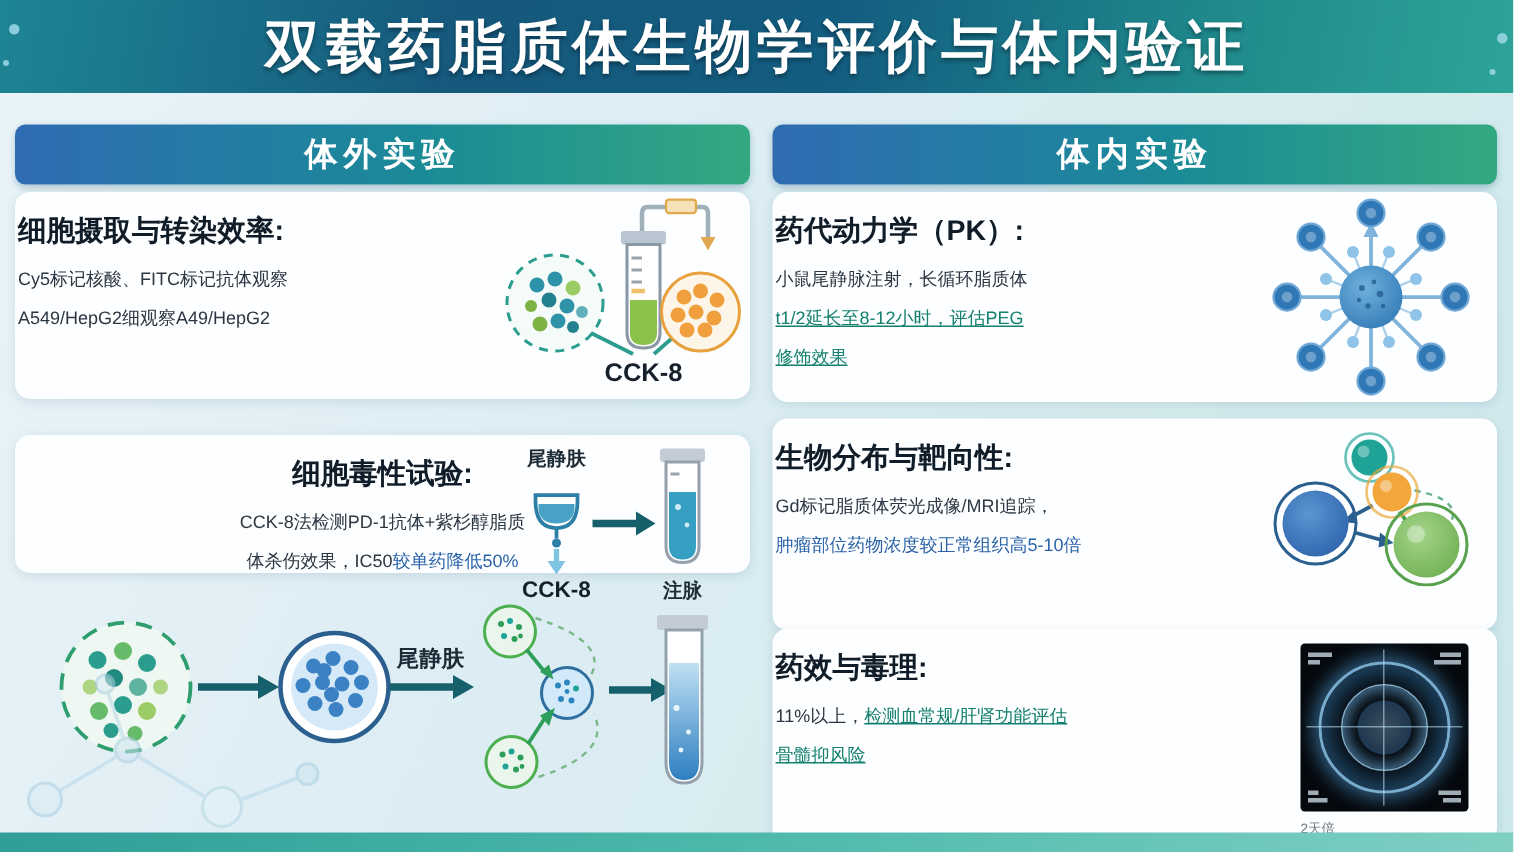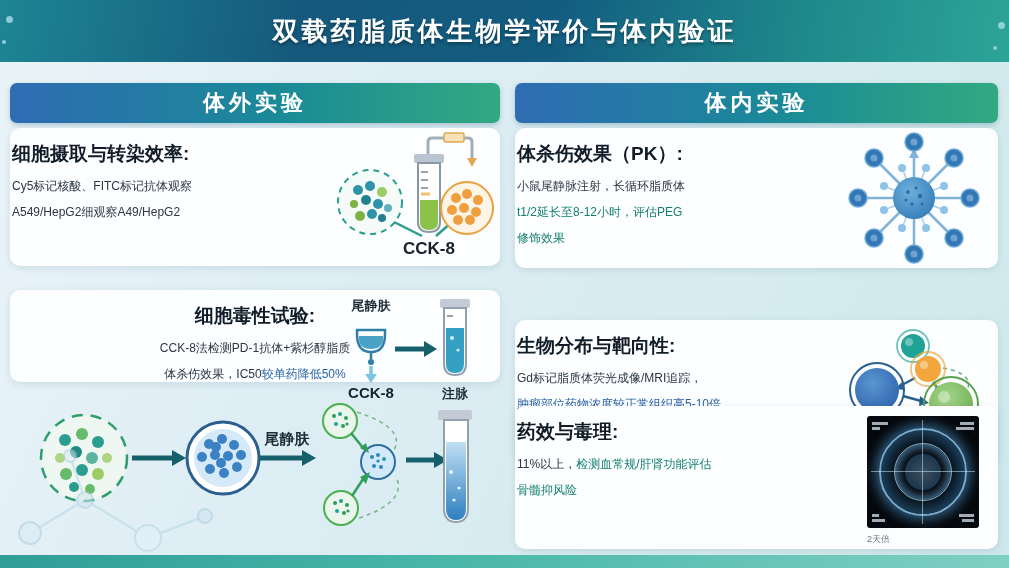--- a/index.html
+++ b/index.html
@@ -4,46 +4,46 @@
 <style>
   * { margin:0; padding:0; box-sizing:border-box; }
   body { font-family:"Liberation Sans","DejaVu Sans",sans-serif; }
   .page { position:relative; width:1009px; height:568px; overflow:hidden;
           background:linear-gradient(115deg,#eaf4f8 0%,#ddedf4 40%,#d6ecee 70%,#cde8ec 100%); }
 
   
   .top-banner { position:absolute; left:0; top:0; width:1009px; height:62px;
     background:linear-gradient(100deg,#1e8594 0%,#15597c 30%,#135d80 55%,#1f8a8c 80%,#2da497 100%);
     display:flex; align-items:center; justify-content:center; }
-  .top-banner h1 { color:#ffffff; font-size:26px; font-weight:bold; letter-spacing:3px;
+  .top-banner h1 { color:#ffffff; font-size:38px; font-weight:bold; letter-spacing:3px;
     text-shadow:0 2px 3px rgba(0,20,30,.45); }
   .dot { position:absolute; border-radius:50%; background:#9fd8e8; opacity:.85; }
 
   
   .col-header { position:absolute; height:40px; border-radius:7px;
     background:linear-gradient(90deg,#2f6cb3 0%,#1a8a97 55%,#33a981 100%);
     color:#fff; font-size:22px; font-weight:bold; letter-spacing:4px;
     display:flex; align-items:center; justify-content:center;
     box-shadow:0 2px 5px rgba(30,90,120,.28); }
   .hdr-left { left:10px; top:83px; width:490px; }
   .hdr-right { left:515px; top:83px; width:483px; }
 
   
   .card { position:absolute; background:#fdfeff; border-radius:10px;
     box-shadow:0 2px 7px rgba(40,80,110,.13); padding:13px 2px; }
   .card-title { font-size:19px; font-weight:bold; color:#101d29; margin-bottom:6px; white-space:nowrap; }
   .line { font-size:12px; line-height:26px; color:#2b3743; white-space:nowrap; }
-  .teal { color:#15806f; }
+  .teal { color:#15806f;text-decoration:underline; }
   .blue { color:#2a62a8; }
 
   .card-uptake   { left:10px;  top:128px; width:490px; height:138px; }
   .card-cytotox  { left:10px;  top:290px; width:490px; height:92px;text-align:center; }
   .card-pk       { left:515px; top:128px; width:483px; height:140px; }
-  .card-biodist  { left:515px; top:279px; width:483px; height:141px;margin-top:41px; }
-  .card-efficacy { left:515px; top:406px; width:483px; height:143px; }
+  .card-biodist  { left:515px; top:279px; width:483px; height:141px; }
+  .card-efficacy { left:515px; top:419px; width:483px; height:143px; }
 
   .illus-uptake  { position:absolute; left:326px; top:2px;  width:160px; height:132px; }
   .illus-cytotox { position:absolute; left:330px; top:3px;  width:160px; height:112px; }
   .illus-network { position:absolute; left:326px; top:0px;  width:152px; height:140px; }
   .illus-circles { position:absolute; left:330px; top:8px;  width:148px; height:104px; }
 
   .process-strip { position:absolute; left:10px; top:400px; width:490px; height:158px; }
 
   
   .mri-wrap { position:absolute; left:352px; top:10px; width:114px; height:132px; }
@@ -265,21 +265,21 @@
       <rect x="428" y="10" width="34" height="10" rx="2" fill="#c3ccd6"></rect>
       <path d="M434 20 H458 V108 Q458 122 446 122 Q434 122 434 108 Z" fill="#ffffff" stroke="#94a1ad" stroke-width="2"></path>
       <path d="M436 42 H456 V108 Q456 120 446 120 Q436 120 436 108 Z" fill="url(#pg-blue)"></path>
       <circle cx="441" cy="72" r="2" fill="#e8f6fd"></circle>
         <circle cx="449" cy="88" r="1.6" fill="#e8f6fd"></circle>
       <circle cx="444" cy="100" r="1.6" fill="#e8f6fd"></circle>
     </g>
   </svg>
 
   <div class="card card-pk">
-    <div class="card-title">体杀伤效果（PK）:</div>
+    <div class="card-title">药代动力学（PK）:</div>
     <div class="line">小鼠尾静脉注射，长循环脂质体</div>
     <div class="line teal">t1/2延长至8-12小时，评估PEG</div>
     <div class="line teal">修饰效果</div>
 
     <svg class="illus-network" viewBox="0 0 150 140">
       <defs>
         <radialGradient id="netC" cx="0.4" cy="0.35" r="0.8">
           <stop offset="0" stop-color="#6fb1dd"></stop>
             <stop offset="1" stop-color="#2e76b4"></stop>
         </radialGradient>

